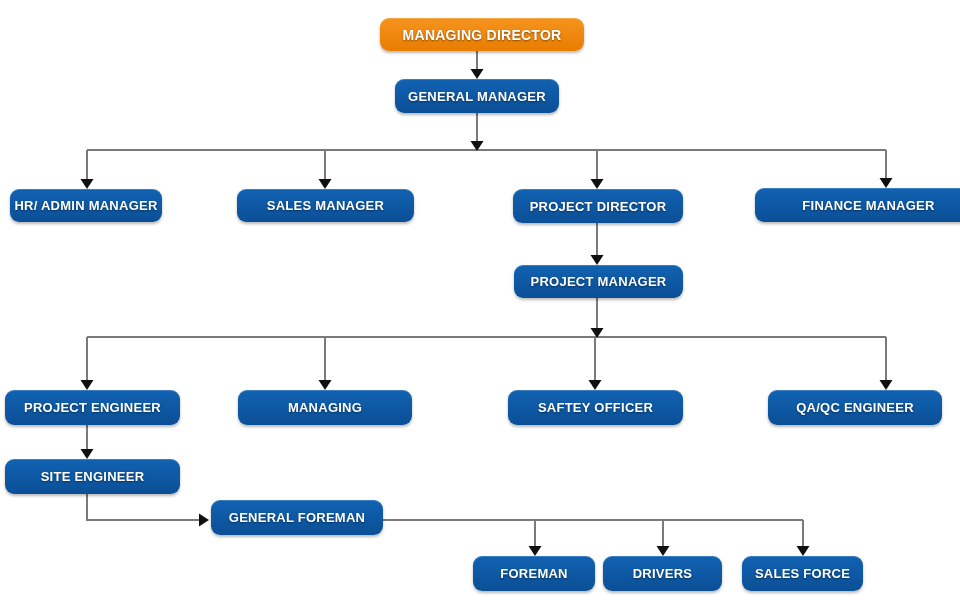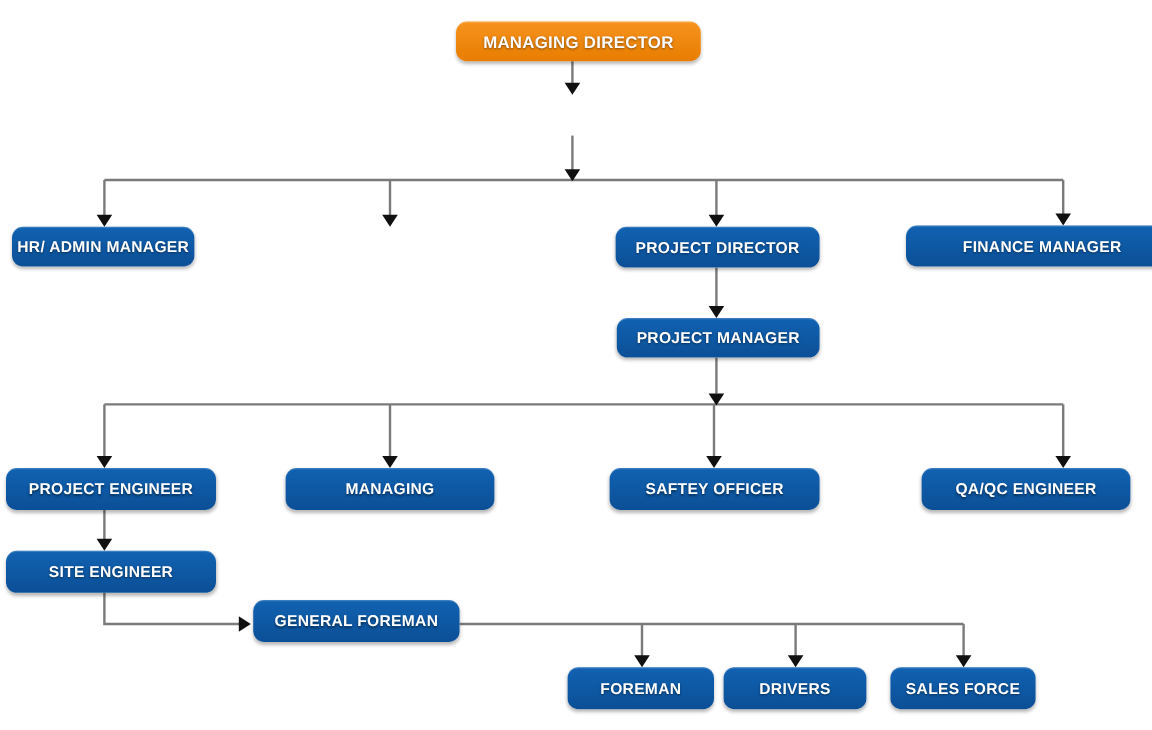--- a/index.html
+++ b/index.html
@@ -104,22 +104,24 @@
       <line x1="663" y1="520" x2="663" y2="547"></line>
       <polygon points="656.5,546 669.5,546 663,556"></polygon>
     </g>
     <g>
       <line x1="803" y1="520" x2="803" y2="547"></line>
       <polygon points="796.5,546 809.5,546 803,556"></polygon>
     </g>
   </svg>
 
   <div class="node root" style="left:380px;top:18px;width:204px;height:33px">MANAGING DIRECTOR</div>
+  <div class="node" style="left:395px;top:79px;width:164px;height:34px">GENERAL MANAGER</div>
 
   <div class="node" style="left:10px;top:189px;width:152px;height:33px">HR/ ADMIN MANAGER</div>
+  <div class="node" style="left:237px;top:189px;width:177px;height:33px">SALES MANAGER</div>
   <div class="node" style="left:513px;top:189px;width:170px;height:34px">PROJECT DIRECTOR</div>
   <div class="node" style="left:755px;top:188px;width:227px;height:34px">FINANCE MANAGER</div>
 
   <div class="node" style="left:514px;top:265px;width:169px;height:33px">PROJECT MANAGER</div>
 
   <div class="node" style="left:5px;top:390px;width:175px;height:35px">PROJECT ENGINEER</div>
   <div class="node" style="left:238px;top:390px;width:174px;height:35px">MANAGING</div>
   <div class="node" style="left:508px;top:390px;width:175px;height:35px">SAFTEY OFFICER</div>
   <div class="node" style="left:768px;top:390px;width:174px;height:35px">QA/QC ENGINEER</div>
 

